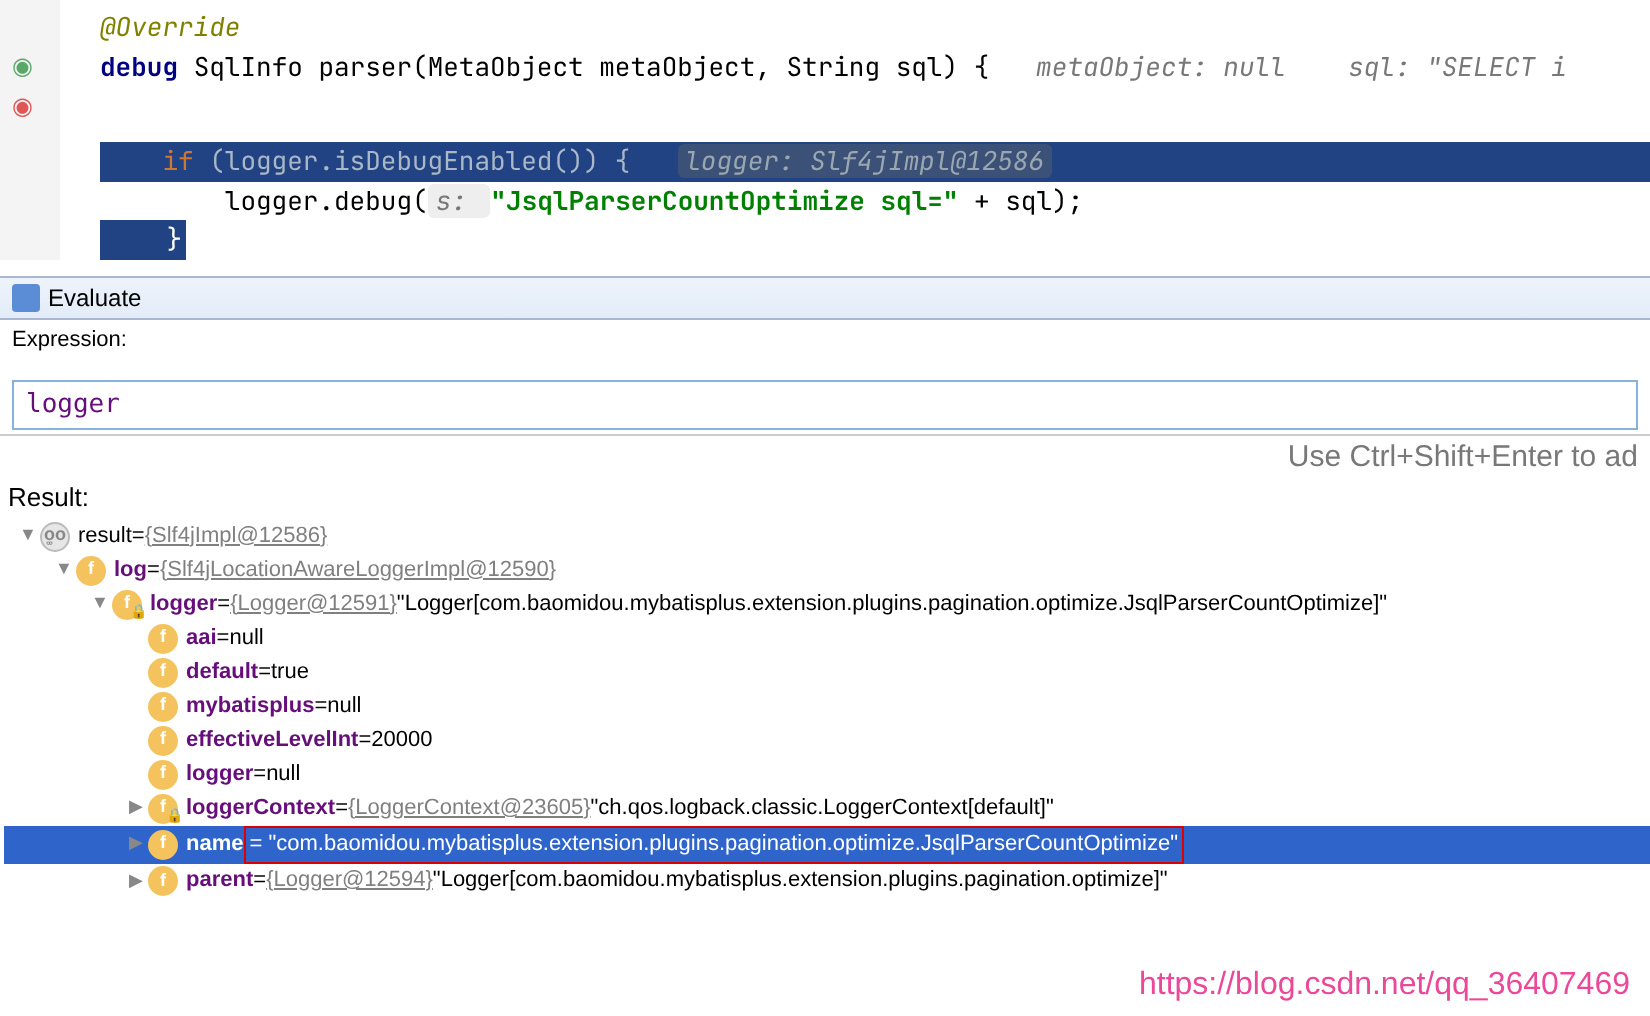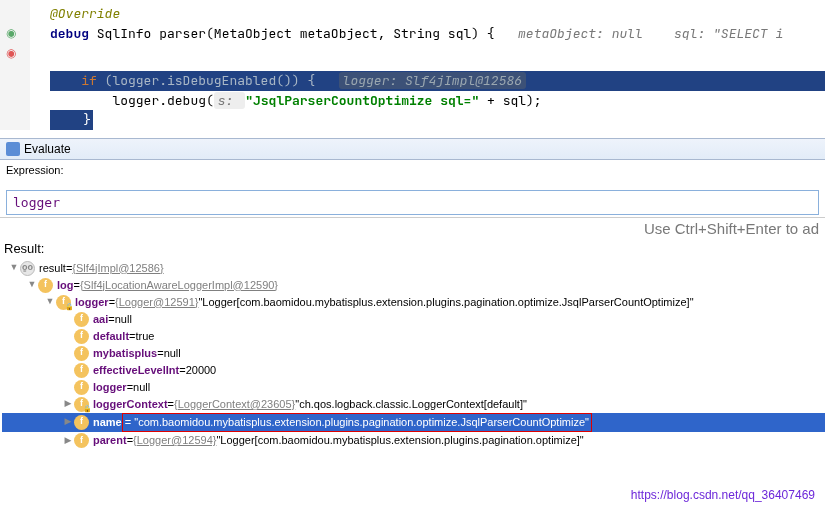--- a/index.html
+++ b/index.html
@@ -45,21 +45,21 @@
     .badge.f-lock::after { content: "🔒"; position: absolute; font-size: 7px; right: -3px; bottom: -3px; }
     .badge.obj { background: #e6e6e6; color: #888; border: 1px solid #bbb; }
     .red { color: #660e7a; font-weight: bold; text-align: right; }
     .gray { color: #808080; text-decoration: underline; }
     .redbox { border: 1px solid #d00; display: inline-block; padding: 0 2px; }
     .indent0 { padding-left: 6px; }
     .indent1 { padding-left: 24px; }
     .indent2 { padding-left: 42px; }
     .indent3 { padding-left: 60px; }
     
-    .watermark { position: absolute; right: 10px; bottom: 6px; color: #6d28d9; font-size: 12px; pointer-events: none; }
+    .watermark { position: absolute; right: 10px; bottom: 6px; color: #ec4899; font-size: 16px; pointer-events: none; }
   </style>
 </head>
 <body>
 
 <div class="gutter">
   <span class="gutter-icon gi1">◉</span>
   <span class="gutter-icon gi2">◉</span>
 </div>
 
 <div class="code-area">

